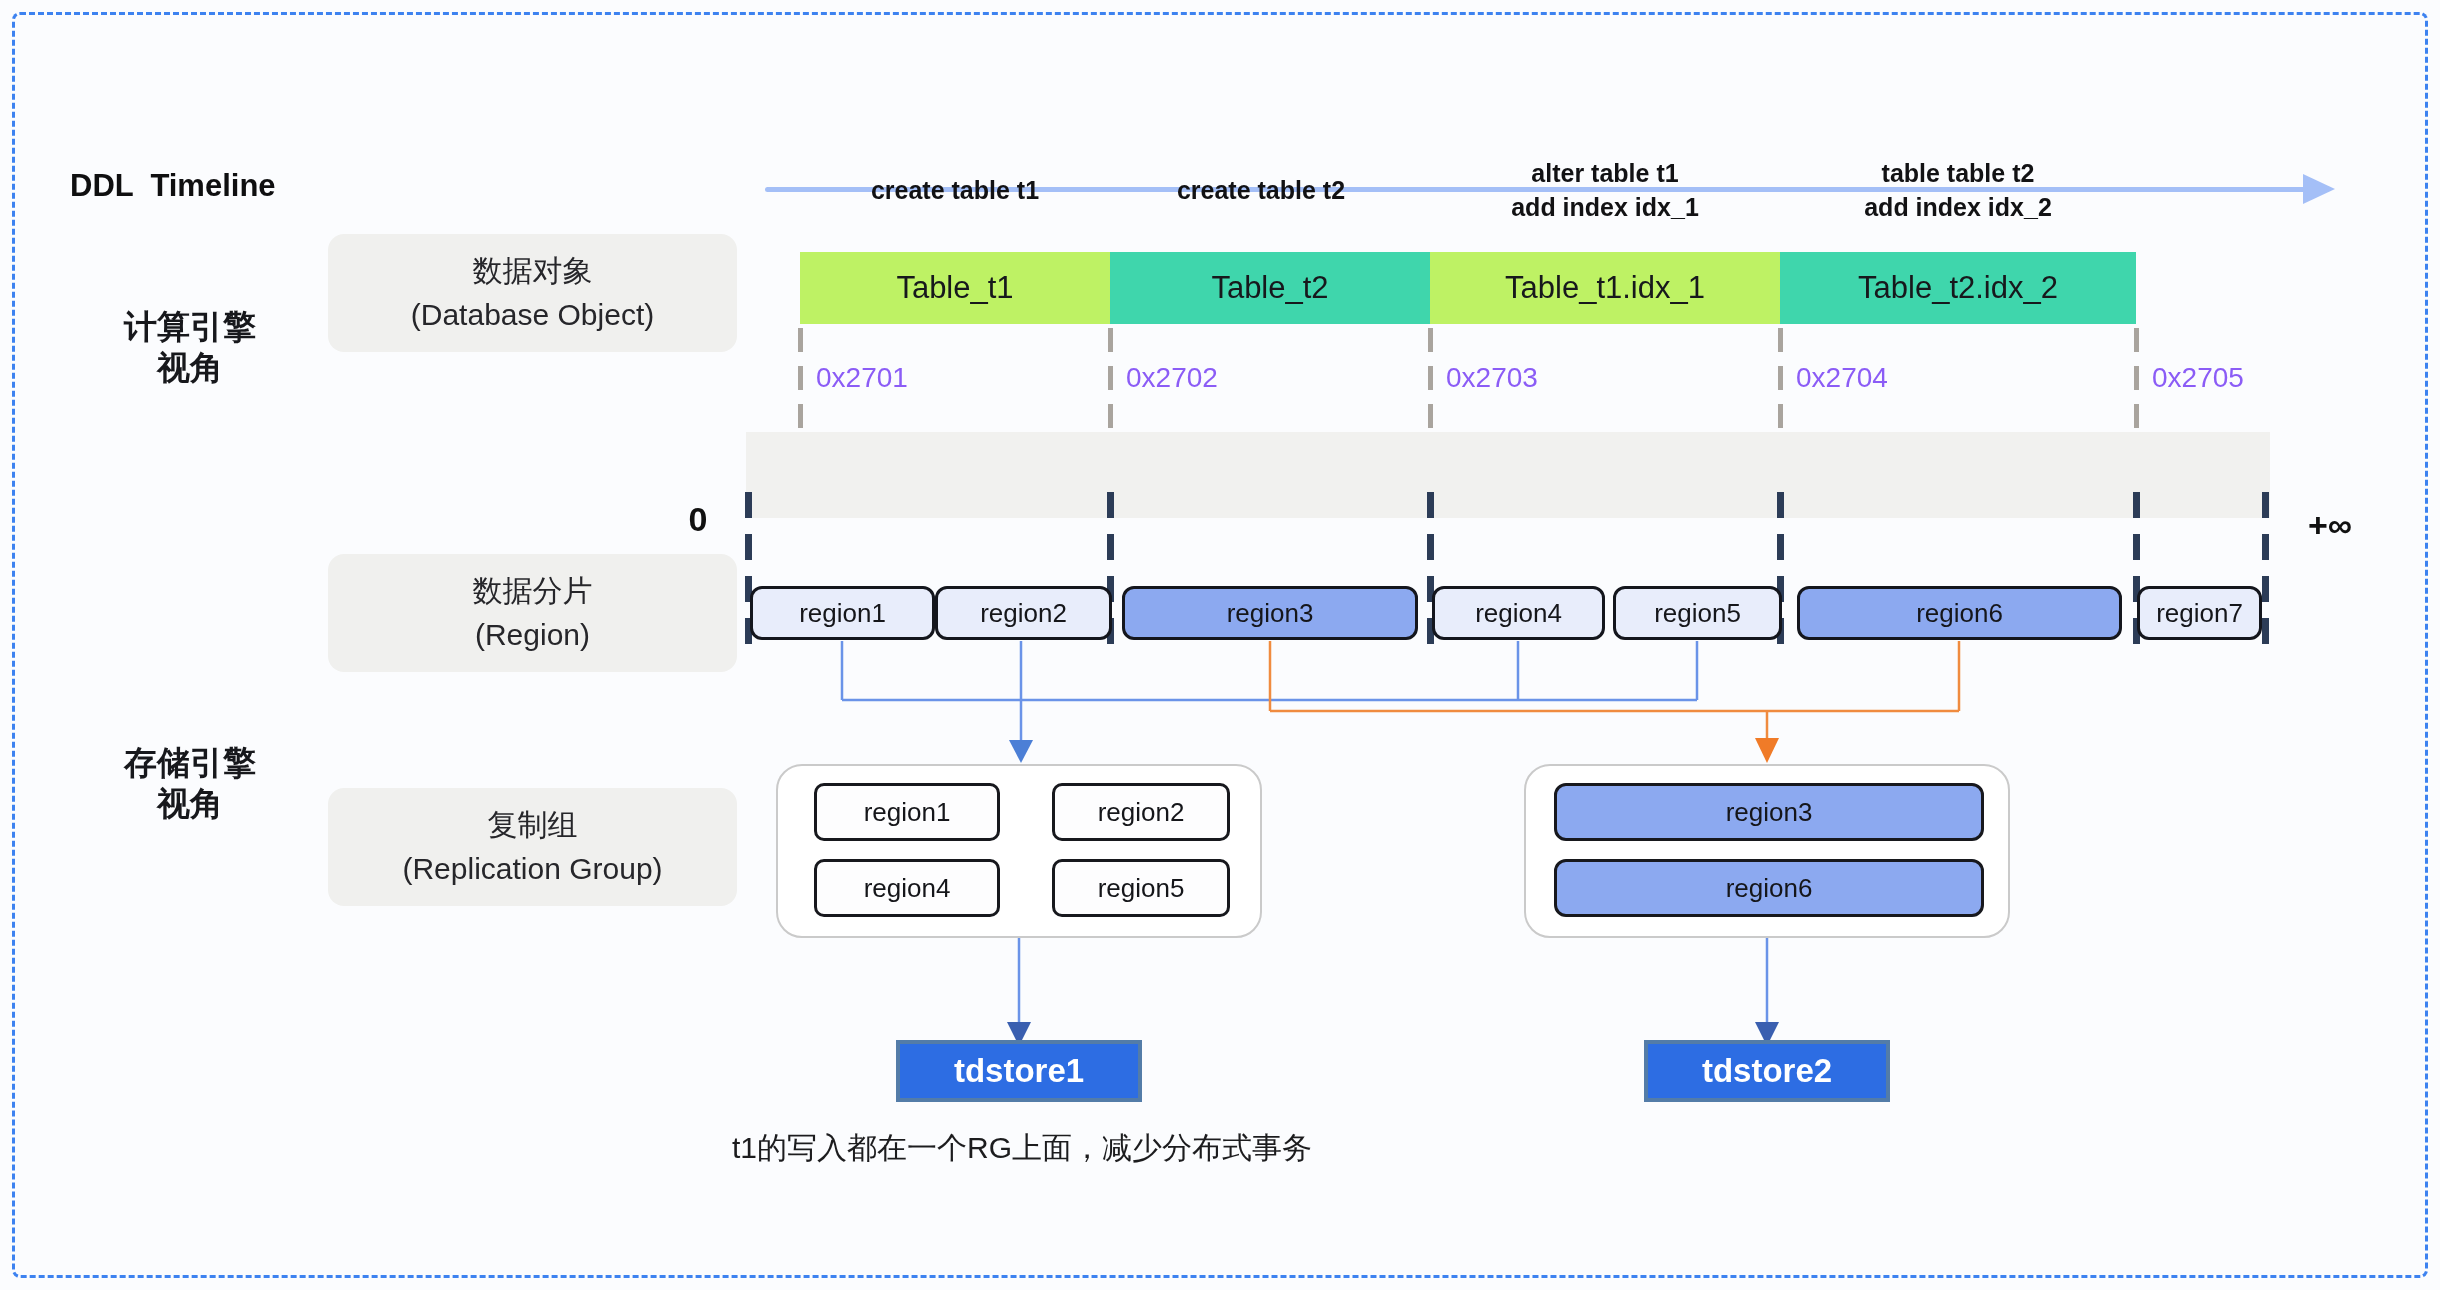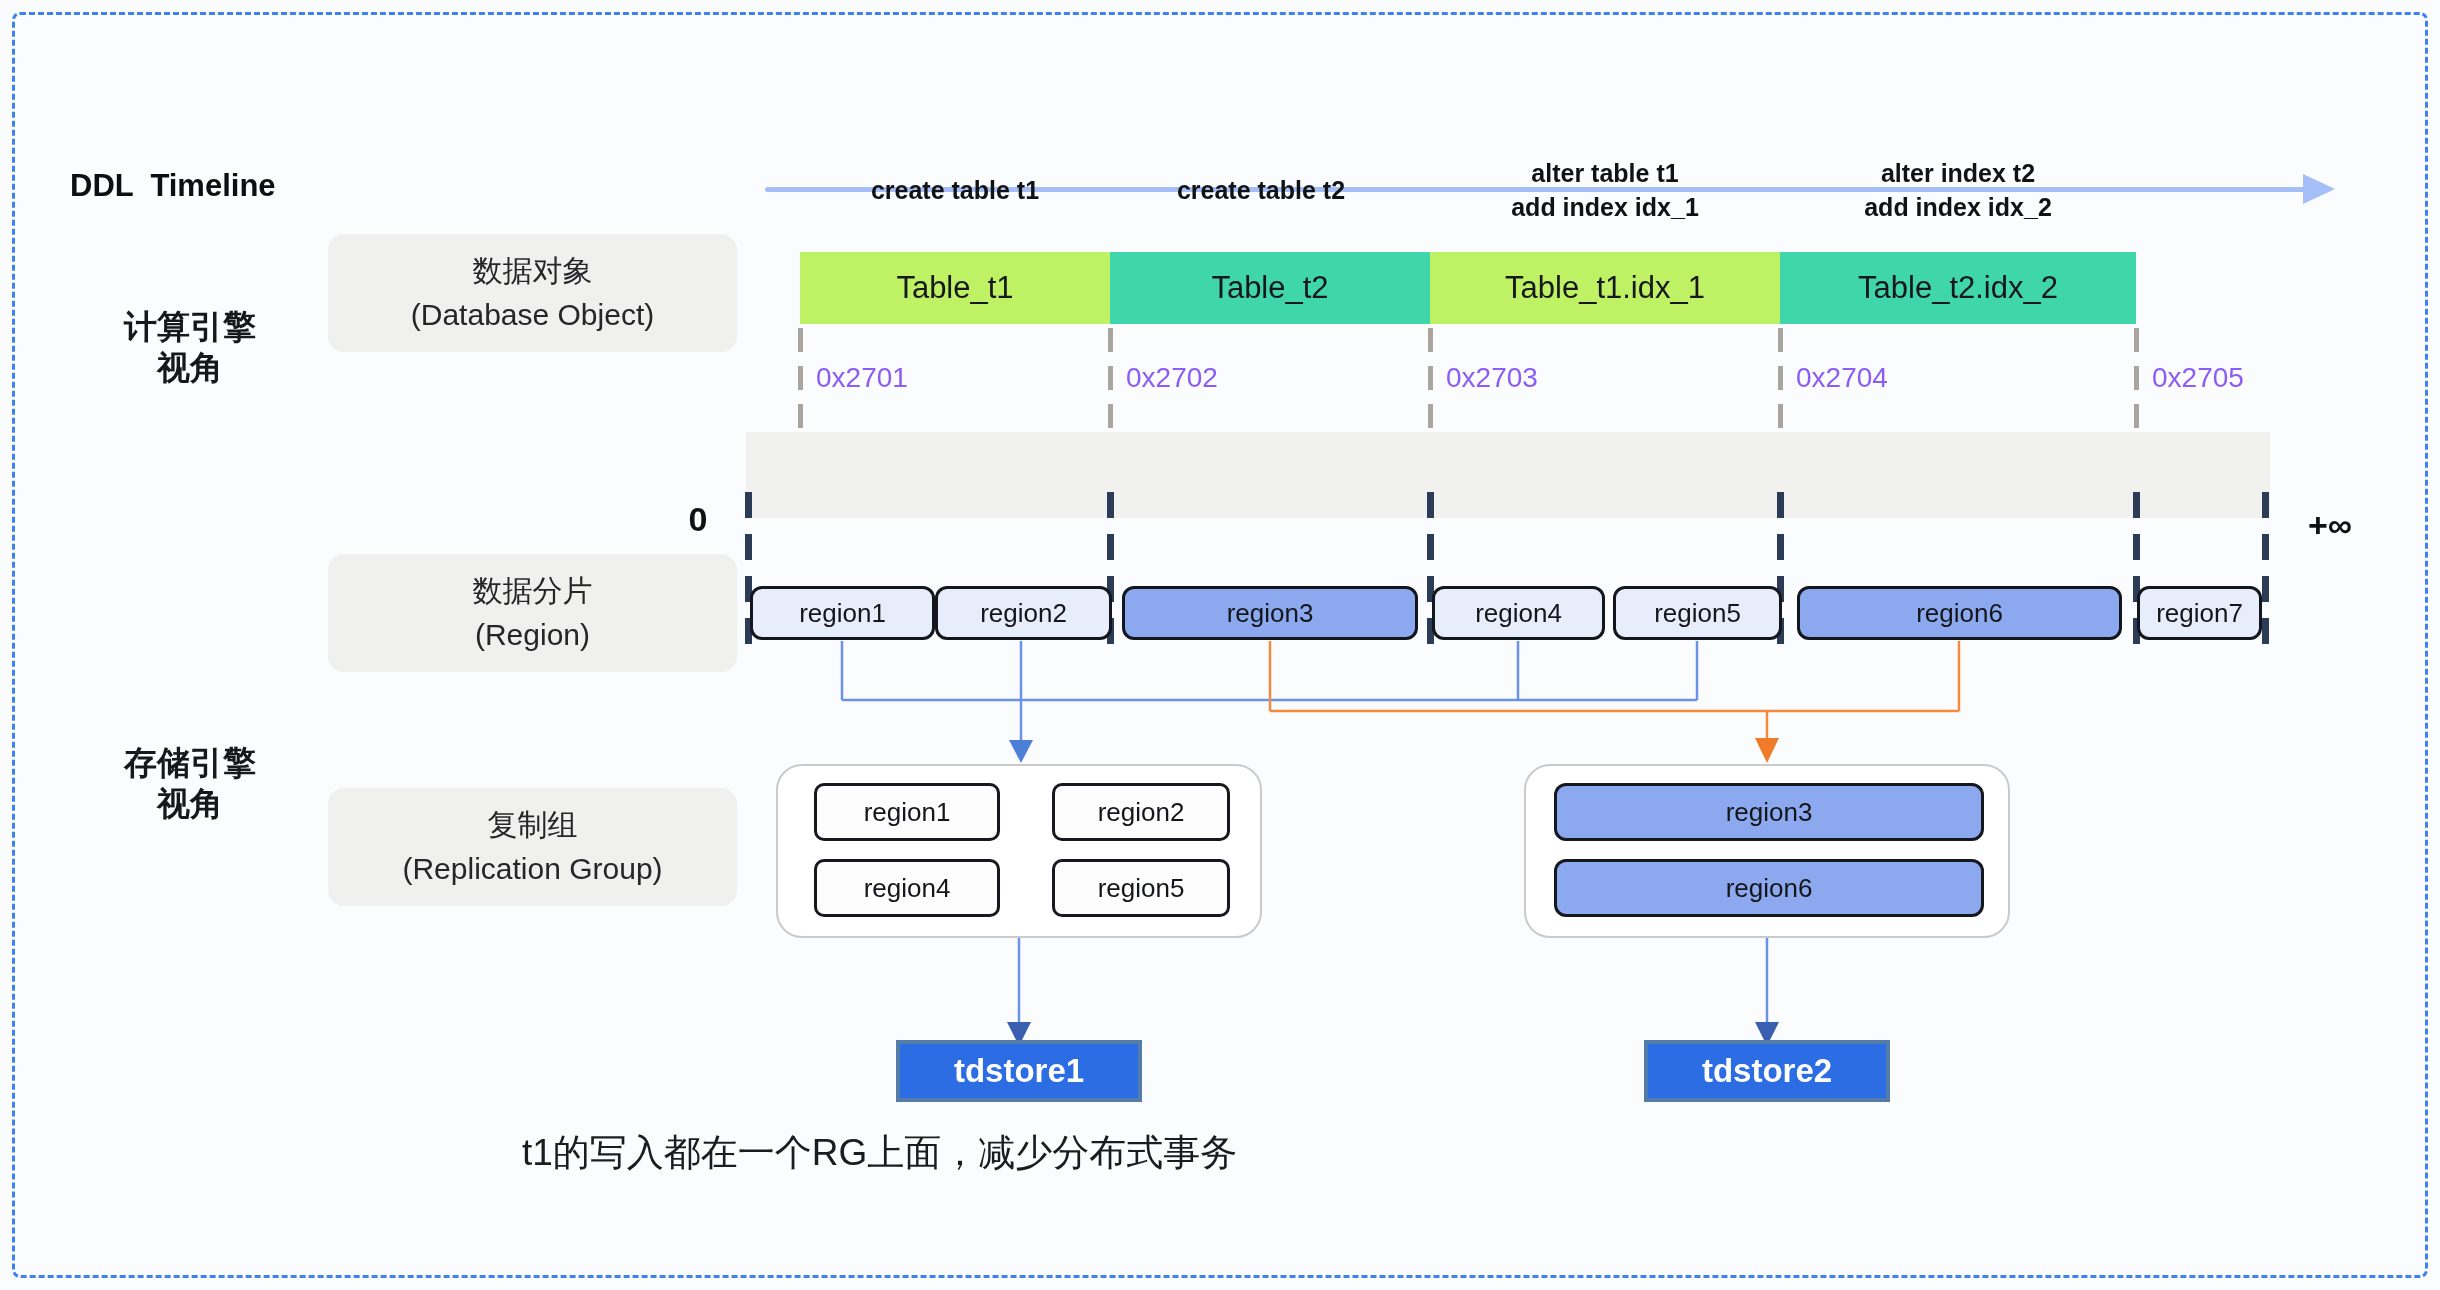--- a/index.html
+++ b/index.html
@@ -42,21 +42,21 @@
 
   .rg{position:absolute;top:764px;width:486px;height:174px;background:#FFFFFF;border:2px solid #CACACA;
     border-radius:26px;box-sizing:border-box;}
   .mini{position:absolute;height:58px;border:3px solid #17181D;border-radius:10px;background:#FDFDFE;box-sizing:border-box;
     display:flex;align-items:center;justify-content:center;font-size:26px;color:#15161a;}
   .mini.blue{background:#8CA9F0;border-radius:12px;}
 
   .store{position:absolute;top:1040px;width:246px;height:62px;background:#2D6DE3;border:4px solid #537CA8;box-sizing:border-box;
     display:flex;align-items:center;justify-content:center;color:#ffffff;font-weight:700;font-size:33px;}
 
-  .caption{position:absolute;left:522px;top:1128px;width:1000px;font-size:37px;color:#1c1c1e;}
+  .caption{position:absolute;left:522px;top:1128px;width:1000px;text-align:center;font-size:30px;color:#1c1c1e;}
 
   svg.links{position:absolute;left:0;top:0;width:2440px;height:1290px;pointer-events:none;}
 </style>
 </head>
 <body>
 
 <div class="canvas">
   <div class="frame"></div>
 
   <div class="ddl-title">DDL  Timeline</div>
@@ -70,21 +70,21 @@
   </div>
   <div class="event" style="left:1101px;">
     <span>create table t2</span>
       <span></span>
   </div>
   <div class="event" style="left:1445px;">
     <span>alter table t1</span>
       <span>add index idx_1</span>
   </div>
   <div class="event" style="left:1798px;">
-    <span>alter index t2</span>
+    <span>table table t2</span>
       <span>add index idx_2</span>
   </div>
 
   <div class="persp" style="top:306px;">
     <div>计算引擎</div>
     <div>视角</div>
   </div>
   <div class="persp" style="top:742px;">
     <div>存储引擎</div>
     <div>视角</div>

